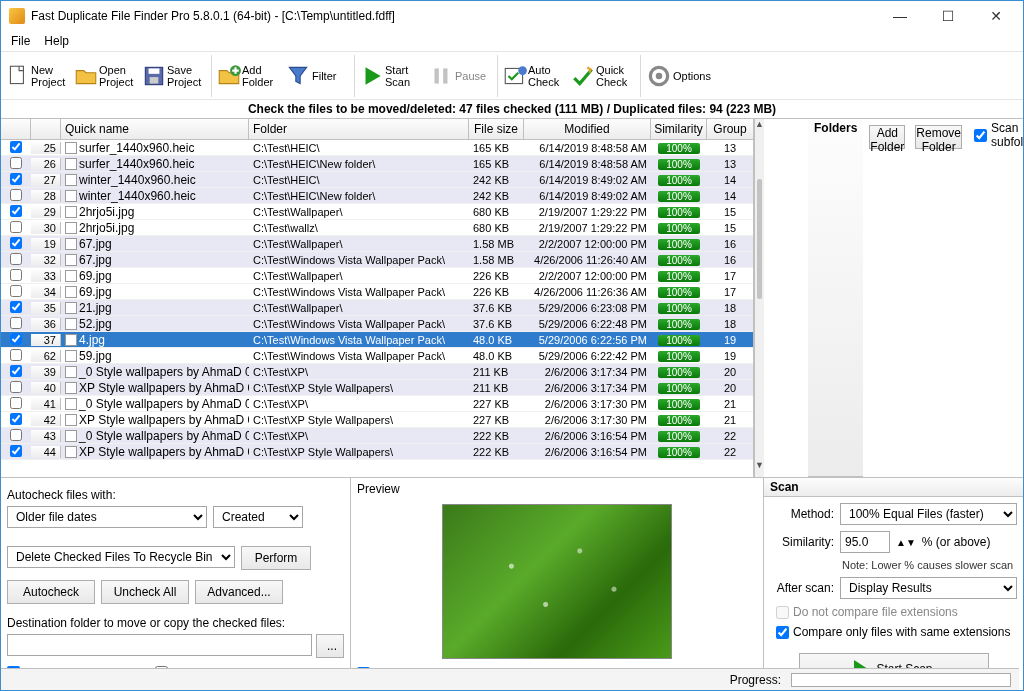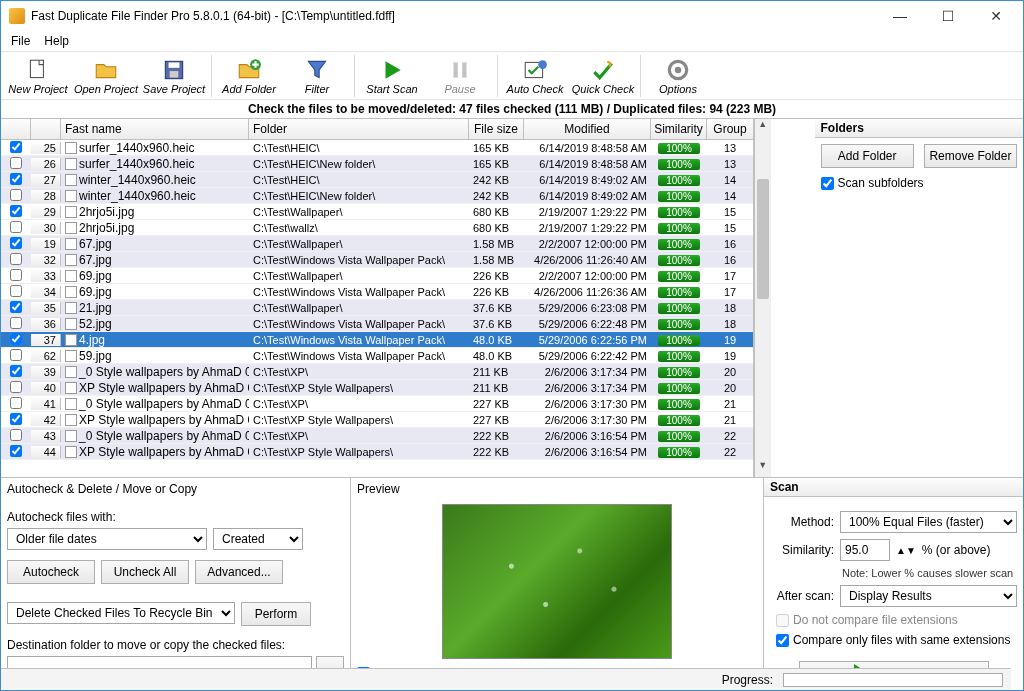--- a/index.html
+++ b/index.html
@@ -4,21 +4,21 @@
 <style>
 * { box-sizing: border-box; margin: 0; padding: 0; font-family: "Segoe UI", Tahoma, sans-serif; font-size: 12px; }
 body { width: 1024px; height: 691px; background: #fff; border: 1px solid #3a8dce; overflow: hidden; position: relative; }
 .titlebar { height: 30px; background: #fff; display: flex; align-items: center; padding: 0 8px; }
 .titlebar .app-icon { width: 16px; height: 16px; margin-right: 6px; background: linear-gradient(135deg,#f9c642,#e08a15); border-radius: 2px; }
 .titlebar .title { flex: 1; font-size: 12px; color: #000; }
 .titlebar .win-btns { display: flex; gap: 18px; margin-right: 4px; }
 .titlebar .win-btns span { width: 30px; text-align:center; font-size: 14px; color:#333; cursor:pointer; }
 .menubar { height: 20px; display:flex; gap:14px; padding:0 10px; align-items:center; color:#000; }
 .toolbar { height: 49px; display:flex; gap:2px; padding:2px 4px; border-top:1px solid #e5e5e5; border-bottom:1px solid #e5e5e5; align-items:center; }
-.toolbar .tool { display:flex; flex-direction:column; align-items:center; width:66px; cursor:pointer; padding:2px 0;font-style:italic; }
+.toolbar .tool { display:flex; flex-direction:row; align-items:center; width:66px; cursor:pointer; padding:2px 0; }
 .toolbar .tool .icon { width:28px; height:26px; display:flex; align-items:center; justify-content:center; }
 .toolbar .tool .label { font-size:11px; color:#000; }
 .toolbar .sep { width:1px; height:42px; background:#d9d9d9; margin:0 2px; }
 .summary-bar { height:19px; background:#fff; border-bottom:1px solid #c0c0c0; display:flex; align-items:center; justify-content:center; font-weight:bold; font-size:12px; }
 
 .main-area { display:flex; height:358px; }
 .table-wrap { flex:1; border-right:1px solid #c0c0c0; display:flex; flex-direction:column; }
 .table-header { display:flex; height:21px; background:linear-gradient(#fdfdfd,#ececec); border-bottom:1px solid #c0c0c0; }
 .table-header .th { border-right:1px solid #c0c0c0; display:flex; align-items:center; justify-content:center; font-size:12px; padding:0 4px; }
 .th-check { width:30px; }
@@ -43,21 +43,21 @@
 .cell.sim { width:56px; text-align:center; }
 .cell.group { width:46px; text-align:center; }
 .sim-badge { background:linear-gradient(#2aa82a,#0a7a0a); color:#fff; font-size:10px; padding:0 6px; border-radius:2px; display:inline-block; width:42px; }
 .file-icon { width:12px; height:12px; background:#fff; border:1px solid #999; display:inline-block; flex-shrink:0; }
 .row input[type=checkbox] { width:12px; height:12px; }
 .vscroll { width:17px; background:#f0f0f0; border-left:1px solid #c0c0c0; position:relative; }
 .vscroll .thumb { position:absolute; top:60px; left:2px; right:2px; height:120px; background:#c3c3c3; border-radius:2px; }
 .vscroll .arr { position:absolute; left:0; right:0; height:17px; text-align:center; font-size:9px; color:#555; }
 .vscroll .arr.up { top:0; } .vscroll .arr.dn { bottom:0; }
 
-.folders-panel { width:259px; display:flex; flex-direction:column;padding-left:44px; }
+.folders-panel { width:259px; display:flex; flex-direction:row;padding-left:44px; }
 .panel-title { background:linear-gradient(#fdfdfd,#ececec); border-bottom:1px solid #c0c0c0; padding:2px 6px; font-weight:bold; }
 .folder-list { flex:1; padding:4px; }
 .folder-row { display:flex; align-items:center; gap:6px; padding:1px 2px; }
 .folder-row .fcb { width:13px; }
 .folder-row .fcirc { width:14px; height:14px; border-radius:50%; border:2px solid #b03030; position:relative; }
 .folder-row .fcirc::after { content:""; position:absolute; left:2px; right:2px; top:4px; height:2px; background:#b03030; }
 .folder-row .fic { width:14px; height:12px; background:linear-gradient(#ffe07a,#e0a93a); border-radius:1px; }
 .folder-btns { display:flex; gap:10px; padding:6px; }
 .folder-btns button { flex:1; height:24px; border:1px solid #adadad; background:linear-gradient(#f8f8f8,#e8e8e8); cursor:pointer; font-size:12px; }
 .scan-sub { padding:2px 6px 6px; }
@@ -90,21 +90,21 @@
 .scan-panel { width:259px; padding:2px 6px; display:flex; flex-direction:column; gap:6px; }
 .scan-panel .form-row { display:flex; align-items:center; gap:6px; }
 .scan-panel .form-row .lbl { width:64px; text-align:right; }
 .scan-panel .form-row select { flex:1; }
 .scan-panel .note { font-size:11px; color:#333; margin-left:72px; }
 .scan-panel .cbline { display:flex; align-items:center; gap:4px; margin-left:6px; }
 .scan-panel .cbline.dim { color:#888; }
 .start-btn { margin:8px auto 0; width:190px; height:40px; border:1px solid #adadad; background:linear-gradient(#f8f8f8,#e8e8e8); display:flex; align-items:center; justify-content:center; gap:8px; cursor:pointer; }
 .play-tri { width:0; height:0; border-left:14px solid #1a9a1a; border-top:9px solid transparent; border-bottom:9px solid transparent; }
 
-.status-bar { position:absolute; bottom:0; left:0; right:12px; height:22px; border-top:1px solid #c0c0c0; display:flex; align-items:center; padding:0 8px; gap:10px; background:#f4f4f4; }
+.status-bar { position:absolute; bottom:0; left:0; right:4px; height:22px; border-top:1px solid #c0c0c0; display:flex; align-items:center; padding:0 8px; gap:10px; background:#f4f4f4; }
 .status-bar .prog-label { margin-left:auto; }
 .status-bar .prog-bar { width:220px; height:14px; border:1px solid #aaa; background:#fff; }
 
 svg.ico { width:26px; height:26px; }
 </style>
 </head>
 <body>
 
 <div class="titlebar">
   <span class="app-icon"></span>
@@ -218,21 +218,21 @@
     </div>
 </div>
 
 <div class="summary-bar">Check the files to be moved/deleted: 47 files checked (111 MB) / Duplicated files: 94 (223 MB)</div>
 
 <div class="main-area">
   <div class="table-wrap">
     <div class="table-header">
       <div class="th th-check"></div>
       <div class="th th-num"></div>
-      <div class="th th-name">Fast name</div>
+      <div class="th th-name">Quick name</div>
       <div class="th th-folder">Folder</div>
       <div class="th th-size">File size</div>
       <div class="th th-mod">Modified</div>
       <div class="th th-sim">Similarity</div>
       <div class="th th-group">Group</div>
     </div>
     <div class="table-body" id="tbody">
         <div class="row">
           <div class="cell check"><input type="checkbox" checked="" style=""></div>
           <div class="cell num">25</div>
@@ -510,56 +510,55 @@
         <label>
           <input type="checkbox" checked="" style="">
           <span>Scan subfolders</span>
         </label>
       </div>
   </div>
 </div>
 
 <div class="bottom-area">
   <div class="auto-panel">
-    <div class="ptitle">Autocheck &amp; Delete / Move or Copy</div>
     <div class="label">Autocheck files with:</div>
     <div class="row2">
       <select style="width:200px"><option>Older file dates</option></select>
       <select style="width:90px"><option>Created</option></select>
     </div>
+    <div class="row2" style="margin-top:14px">
+      <select style="width:228px"><option>Delete Checked Files To Recycle Bin</option></select>
+      <button class="std" style="width:70px">Perform</button>
+    </div>
     <div class="row2" style="margin-top:6px">
       <button class="std" style="width:88px">Autocheck</button>
       <button class="std" style="width:88px">Uncheck All</button>
       <button class="std" style="width:88px">Advanced...</button>
     </div>
-    <div class="row2" style="margin-top:14px">
-      <select style="width:228px"><option>Delete Checked Files To Recycle Bin</option></select>
-      <button class="std" style="width:70px">Perform</button>
-    </div>
     <div class="label" style="margin-top:8px">Destination folder to move or copy the checked files:</div>
     <div class="dest-row">
       <input type="text" style="">
       <button class="std">...</button>
     </div>
     <div class="cbrow">
       <label><input type="checkbox" checked="" style=""> <span>Keep folder structure</span></label>
       <label><input type="checkbox" style=""> <span>Delete empty folders</span></label>
     </div>
   </div>
 
   <div class="preview-panel">
     <div class="ptitle">Preview</div>
     <div class="preview-img">
         <div class="img"></div>
       </div>
     <div class="preview-cb"><label><input type="checkbox" checked="" style=""> <span>Enable preview</span></label></div>
   </div>
 
   <div class="scan-panel">
-    <div class="panel-title" style="margin:-2px -6px 8px -6px">Scan</div>
+    <div class="panel-title" style="margin:-2px -6px 0 -6px">Scan</div>
     <div class="form-row">
         <span class="lbl">Method:</span>
         <select><option>100% Equal Files (faster)</option></select>
       </div>
     <div class="form-row">
         <span class="lbl">Similarity:</span>
         <input type="text" style="width: 50px;" value="95.0">
         <span style="font-size:10px">▲▼</span>
         <span>%  (or above)</span>
       </div>

